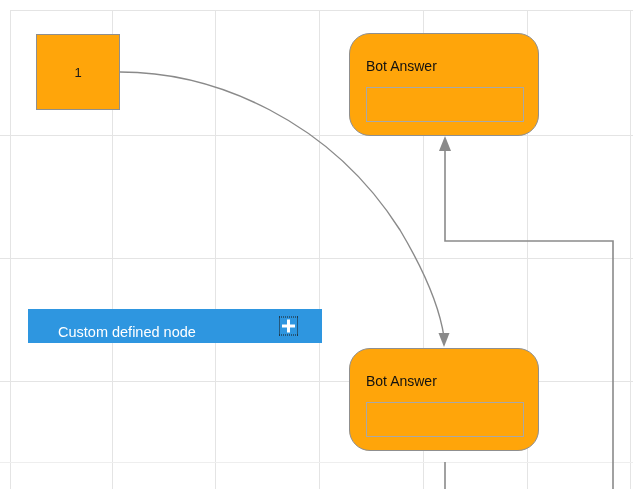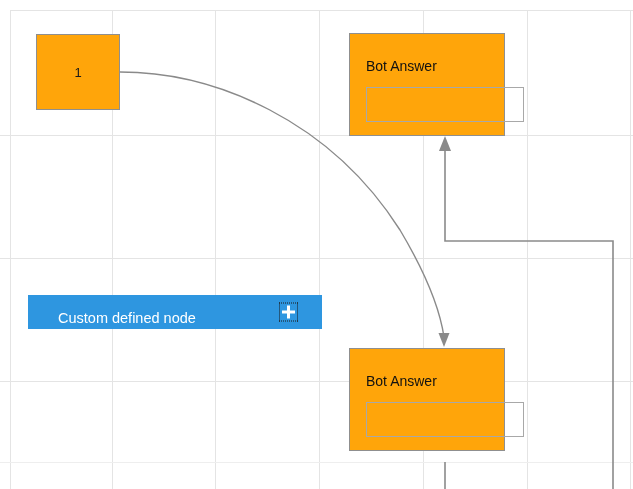--- a/index.html
+++ b/index.html
@@ -44,22 +44,23 @@
     display: flex;
     align-items: center;
     justify-content: center;
   }
   .node-start .node-number {
     font-size: 13px;
     color: #1a1a1a;
     line-height: 1;
   }
   .node-bot {
-    width: 156px;
+    width: 190px;
     height: 103px;
+    border-radius: 21px;
   }
   .node-bot-1 { left: 349px; top: 33px; }
   .node-bot-2 { left: 349px; top: 348px; }
   .node-bot .node-title {
     position: absolute;
     left: 16px;
     top: 25px;
     font-size: 14px;
     color: #111111;
     line-height: 1;
@@ -71,21 +72,21 @@
     top: 53px;
     width: 158px;
     height: 35px;
     box-sizing: border-box;
     border: 1px solid #a8a8a8;
     background: transparent;
   }
   .palette-button {
     position: absolute;
     left: 28px;
-    top: 295px;
+    top: 309px;
     width: 294px;
     height: 34px;
     background: #2e96e0;
     display: flex;
     align-items: center;
     box-sizing: border-box;
     padding: 12px 0 0 30px;
   }
   .palette-button .palette-label {
     color: #ffffff;

